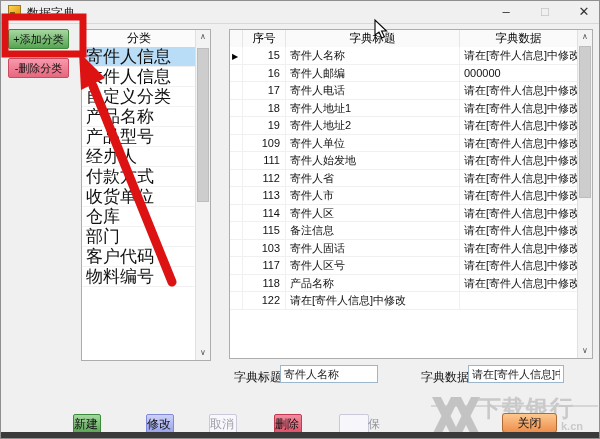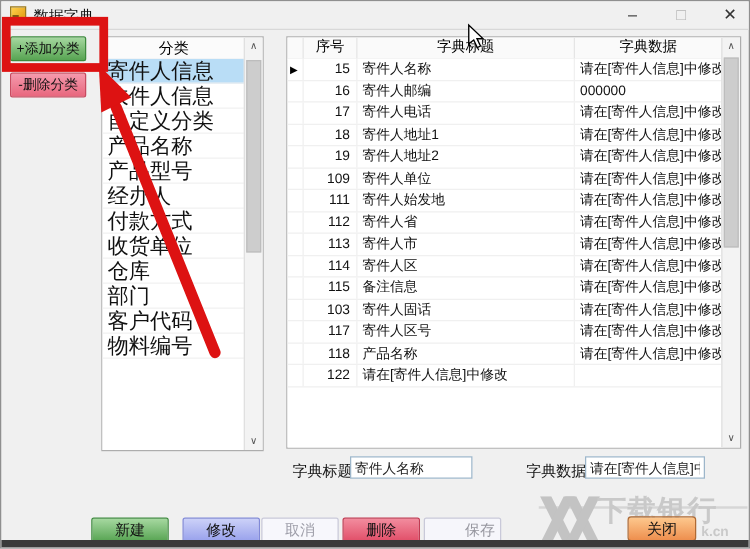--- a/index.html
+++ b/index.html
@@ -46,22 +46,22 @@
   .trow>div{font-size:11px;color:#111;line-height:16px;border-right:1px solid #f0f0f0;
     white-space:nowrap;overflow:hidden;}
   .c-no{text-align:right;padding-right:5px;}
   .c-title,.c-data{padding-left:4px;}
   .trow.current .c-sel::after{content:"\25B6";font-size:8px;color:#000;padding-left:2px;}
   
   .f-label{position:absolute;font-size:12px;color:#111;white-space:nowrap;}
   .f-input{position:absolute;height:18px;border:1px solid #9db6ca;background:#fff;
     font-size:11px;padding:0 3px;box-sizing:border-box;font-family:inherit;color:#222;}
   
-  .fbtn{position:absolute;top:413px;width:62px;height:20px;border-radius:2px;font-size:12px;
-    text-align:center;line-height:18px;color:#111;box-sizing:border-box;}
+  .fbtn{position:absolute;top:413px;width:28px;height:20px;border-radius:2px;font-size:12px;
+    text-align:left;line-height:18px;color:#111;box-sizing:border-box;}
   .b-new{left:72px;background:linear-gradient(#a6d8a0,#57a452);border:1px solid #3c8a3c;}
   .b-mod{left:145px;background:linear-gradient(#ccd1f8,#98a1ec);border:1px solid #8089d8;}
   .b-can{left:208px;background:#f7f7fc;border:1px solid #c9c9d9;color:#9d9da8;}
   .b-del{left:273px;background:linear-gradient(#f28c9e,#e14e68);border:1px solid #c23a52;}
   .b-sav{left:338px;background:#f6f6fb;border:1px solid #c9c9d9;color:#96969f;padding-left:28px;}
   .b-close{position:absolute;left:501px;top:412px;width:55px;height:20px;border-radius:3px;
     background:linear-gradient(#fdc88e,#ee8f4e);border:1px solid #b06a33;font-size:12px;
     text-align:center;line-height:18px;color:#111;box-sizing:border-box;z-index:6;}
   
   .wm-line{position:absolute;left:430px;top:404px;width:167px;height:2px;background:#d6d6d6;z-index:3;}

